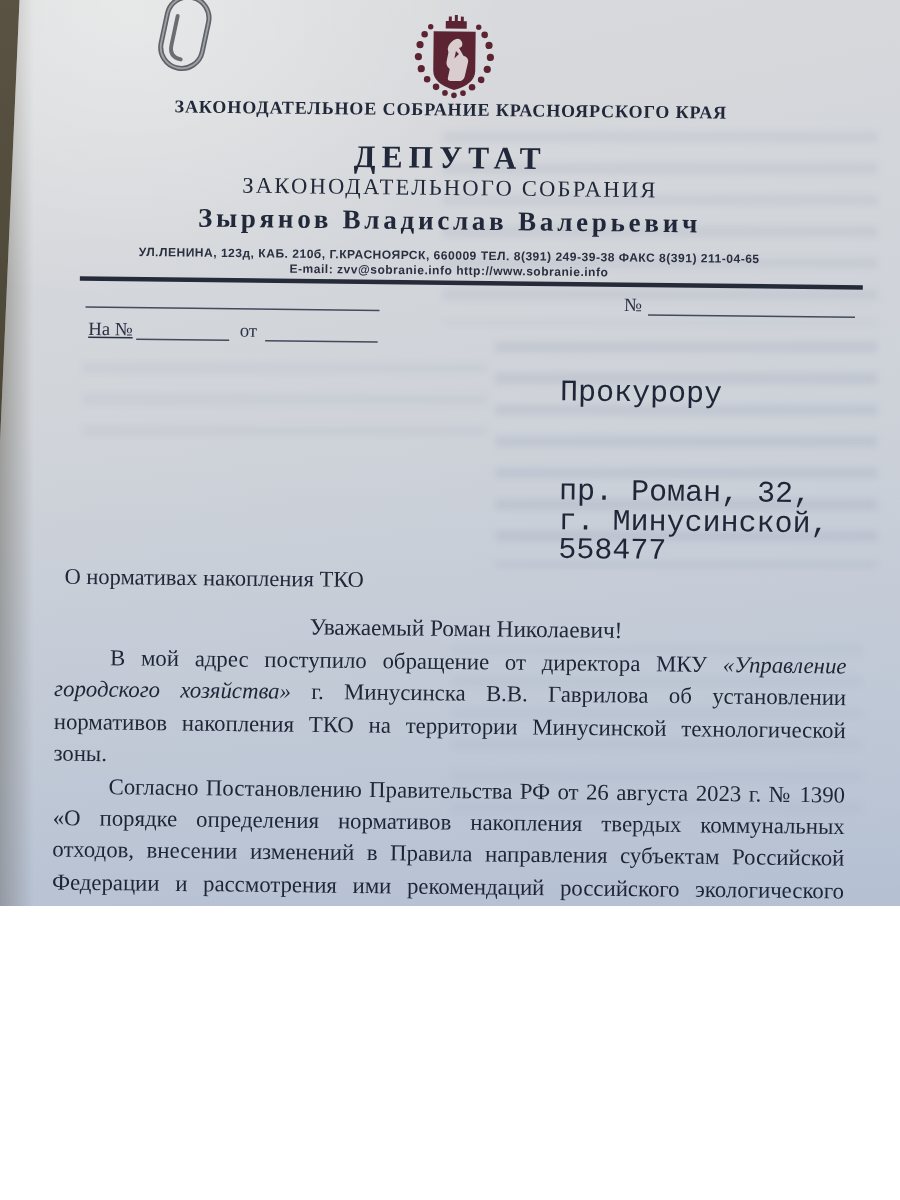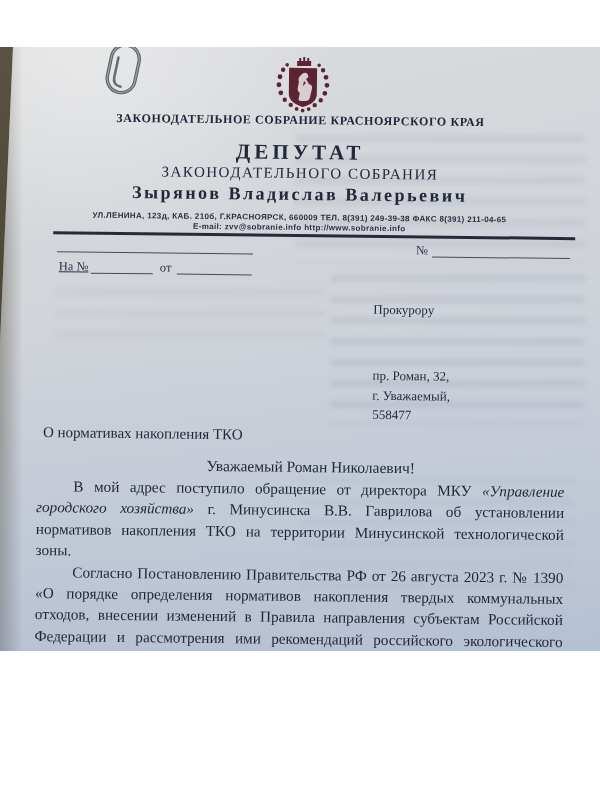--- a/index.html
+++ b/index.html
@@ -1,20 +1,19 @@
 <!DOCTYPE html>
 <html><head>
 <meta charset="utf-8">
 <style>
   html,body{margin:0;padding:0;}
   .photo{
     position:relative;width:600px;height:604px;overflow:hidden;
     background:linear-gradient(175deg,#5a5343 0%,#4c4636 40%,#3e3a2d 100%);
     font-family:"Liberation Serif",serif;
-    margin-top:47px;
   }
   
   .paper{
     position:absolute;inset:0;
     clip-path:polygon(13px 0%, 100% 0%, 100% 100%, 16px 100%, 0 772px, 0 295px);
     background:linear-gradient(168deg,#dadbdd 0%,#d2d5da 35%,#c9cfd8 68%,#c0c9d6 100%);
   }
   .edge-shade{position:absolute;left:0;top:0;bottom:0;width:30px;
     background:linear-gradient(90deg,rgba(74,68,52,.38),rgba(74,68,52,0) 75%);}
   .light-spot{position:absolute;left:-60px;top:-80px;width:420px;height:300px;
@@ -36,21 +35,21 @@
   .org{top:66px;font-size:12px;font-weight:600;letter-spacing:.6px;}
   .dep{top:93px;font-size:21px;font-weight:700;letter-spacing:4px;}
   .dep2{top:118px;font-size:15px;letter-spacing:1.5px;}
   .pname{top:137px;font-size:18px;font-weight:700;letter-spacing:2.5px;}
   .small{font-family:"Liberation Sans",sans-serif;font-weight:700;color:#2a2f40;}
   .addr{top:166px;font-size:8px;letter-spacing:.35px;}
   .mail{top:176px;font-size:8px;letter-spacing:.35px;}
   .rule{top:187px;left:54px;width:522px;height:3px;background:#262b3a;}
   .refline{border-bottom:1.2px solid #434a5c;height:1px;}
   .lbl{font-size:12.5px;color:#2a3145;}
-  .addressee,.addr2{left:375px;font-size:13px;line-height:19.5px;color:#1f2638;}
+  .addressee,.addr2{left:375px;font-size:20px;line-height:19.5px;color:#1f2638;font-family:Liberation Mono, monospace;}
   .addressee{top:252px;}
   .addr2{top:318px;}
   .subject{left:46px;top:380px;font-size:15px;}
   .salutation{left:210px;top:411px;font-size:15.5px;}
   .body{left:40px;top:431px;width:528px;font-size:15.2px;line-height:21.4px;
     text-align:justify;color:#1d2536;}
   .body p{margin:0;text-indent:37px;}
   
   .clip{position:absolute;left:97px;top:-6px;}
   
@@ -116,21 +115,21 @@
       <span class="abs lbl" style="left:161px;top:215px;">от</span>
       <div class="abs refline" style="left:178px;top:227px;width:75px;"></div>
       <span class="abs lbl" style="left:417px;top:195px;">№</span>
       <div class="abs refline" style="left:433px;top:207px;width:138px;"></div>
 
       <div class="abs addressee">
         <div>Прокурору</div>
       </div>
       <div class="abs addr2">
         <div>пр. Роман, 32,</div>
-        <div>г. Уважаемый,</div>
+        <div>г. Минусинской,</div>
         <div>558477</div>
       </div>
 
       <div class="abs subject">О нормативах накопления ТКО</div>
       <div class="abs salutation">Уважаемый Роман Николаевич!</div>
 
       <div class="abs body">
         <p><span>В мой адрес поступило обращение от директора МКУ </span><em>«Управление городского хозяйства»</em><span> г. Минусинска В.В. Гаврилова об установлении нормативов накопления ТКО на территории Минусинской технологической зоны.</span></p>
         <p>Согласно Постановлению Правительства РФ от 26 августа 2023 г. № 1390 «О порядке определения нормативов накопления твердых коммунальных отходов, внесении изменений в Правила направления субъектам Российской Федерации и рассмотрения ими рекомендаций российского экологического оператора при утверждении или корректировке региональной программы в области обращения с отходами, в том числе с твердыми коммунальными отходами, а также при установлении или корректировке нормативов накопления твердых коммунальных отходов и признании утратившими силу некоторых актов Правительства Российской Федерации» в 2024 году в Минусинской технологической зоне планируется пересмотр нормативов накопления ТКО. В  связи с этим замеры твердых коммунальных отходов осуществляет АО «Автоспецбаза» в рамках контракта, заключенного с Министерством экологии края.</p>
         <p>Для проведения данных работ АО «Автоспецбаза» заключила договор субподряда с региональным оператором ООО «РОСТтех», осуществляющей вывоз твердых коммунальных отходов в Минусинской технологической зоне и непосредственно заинтересованным в увеличении норматива накопления ТКО.</p>

